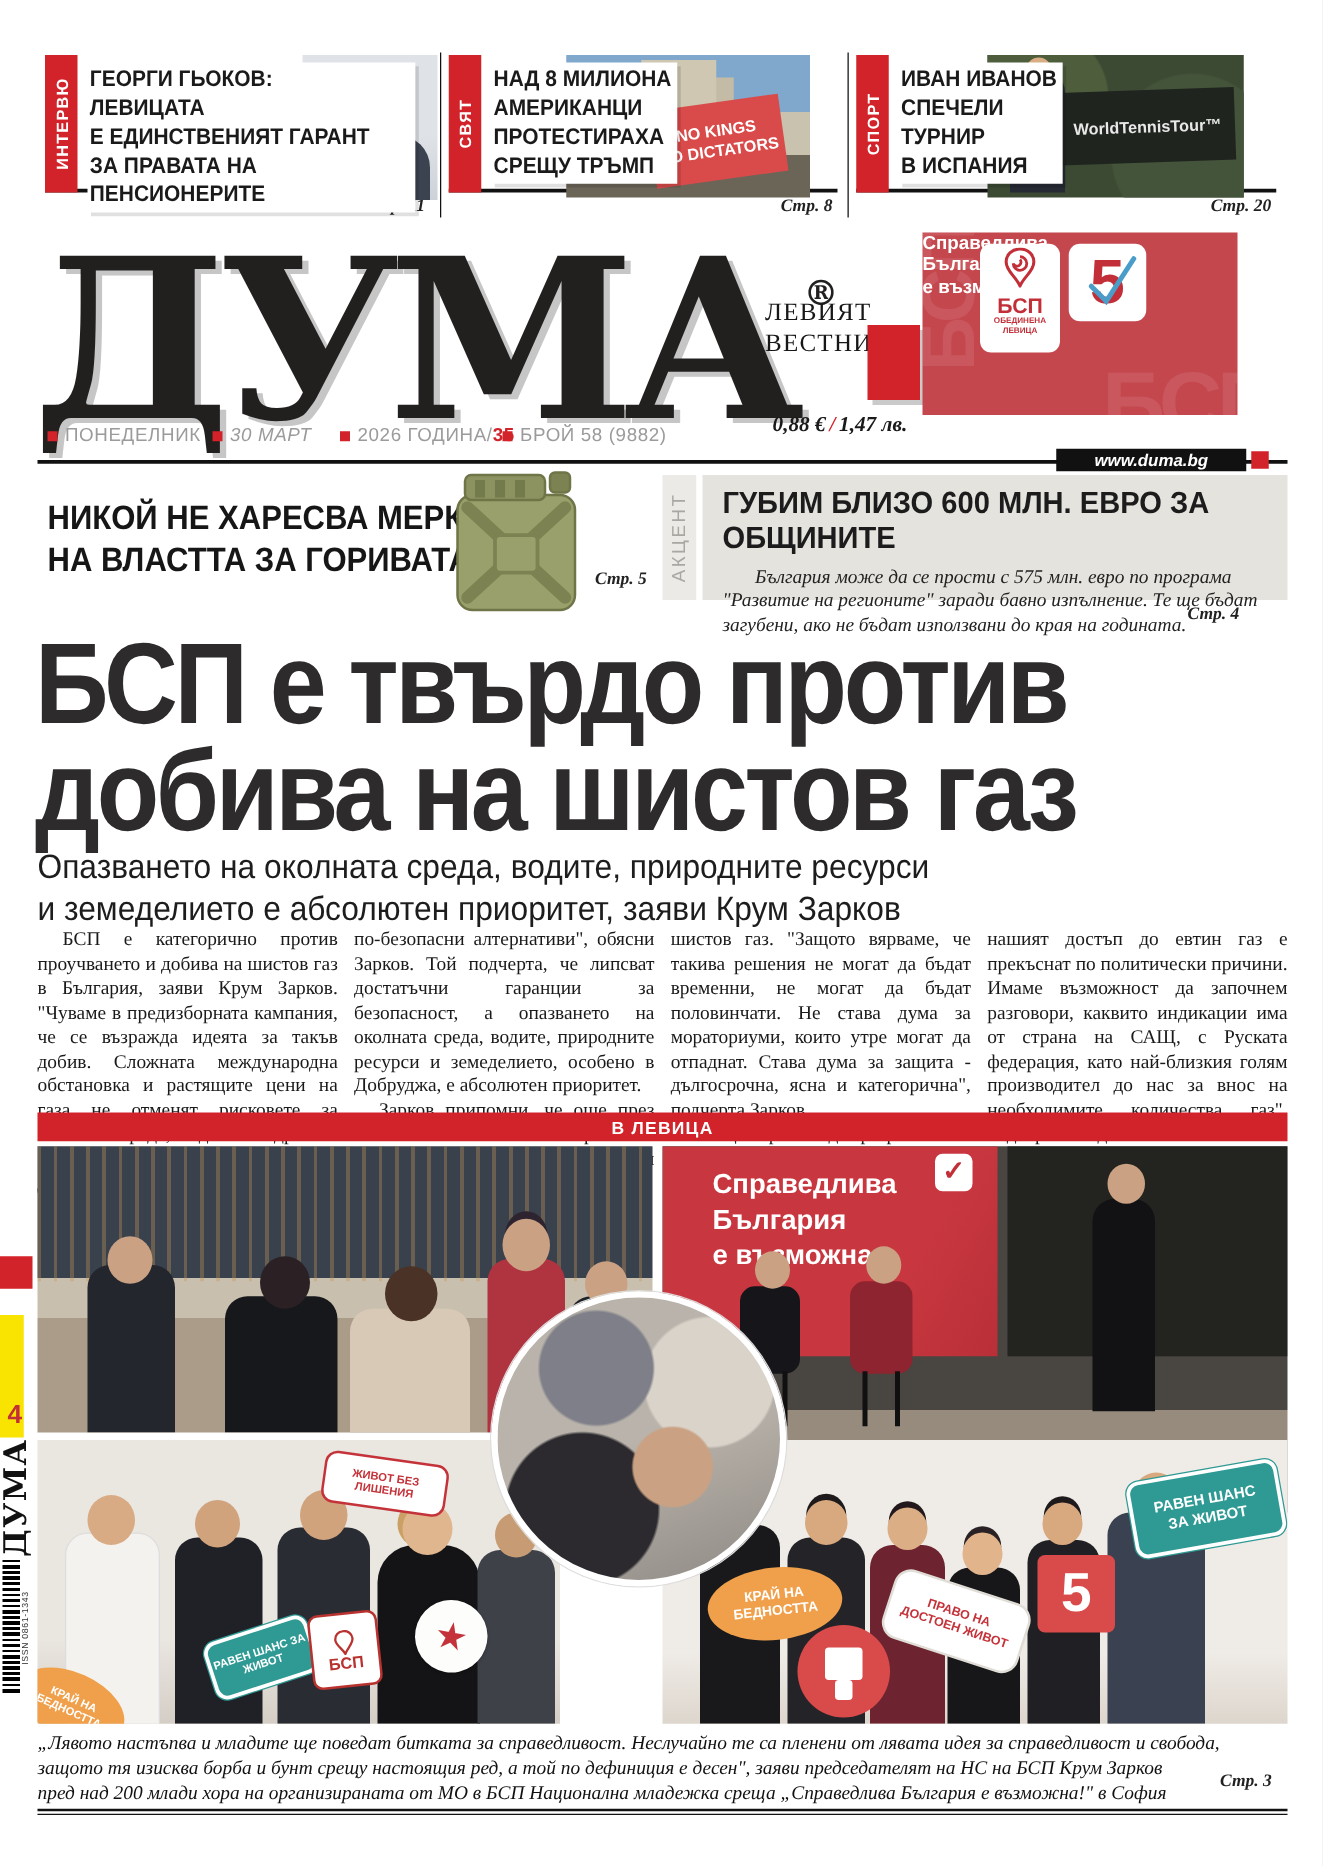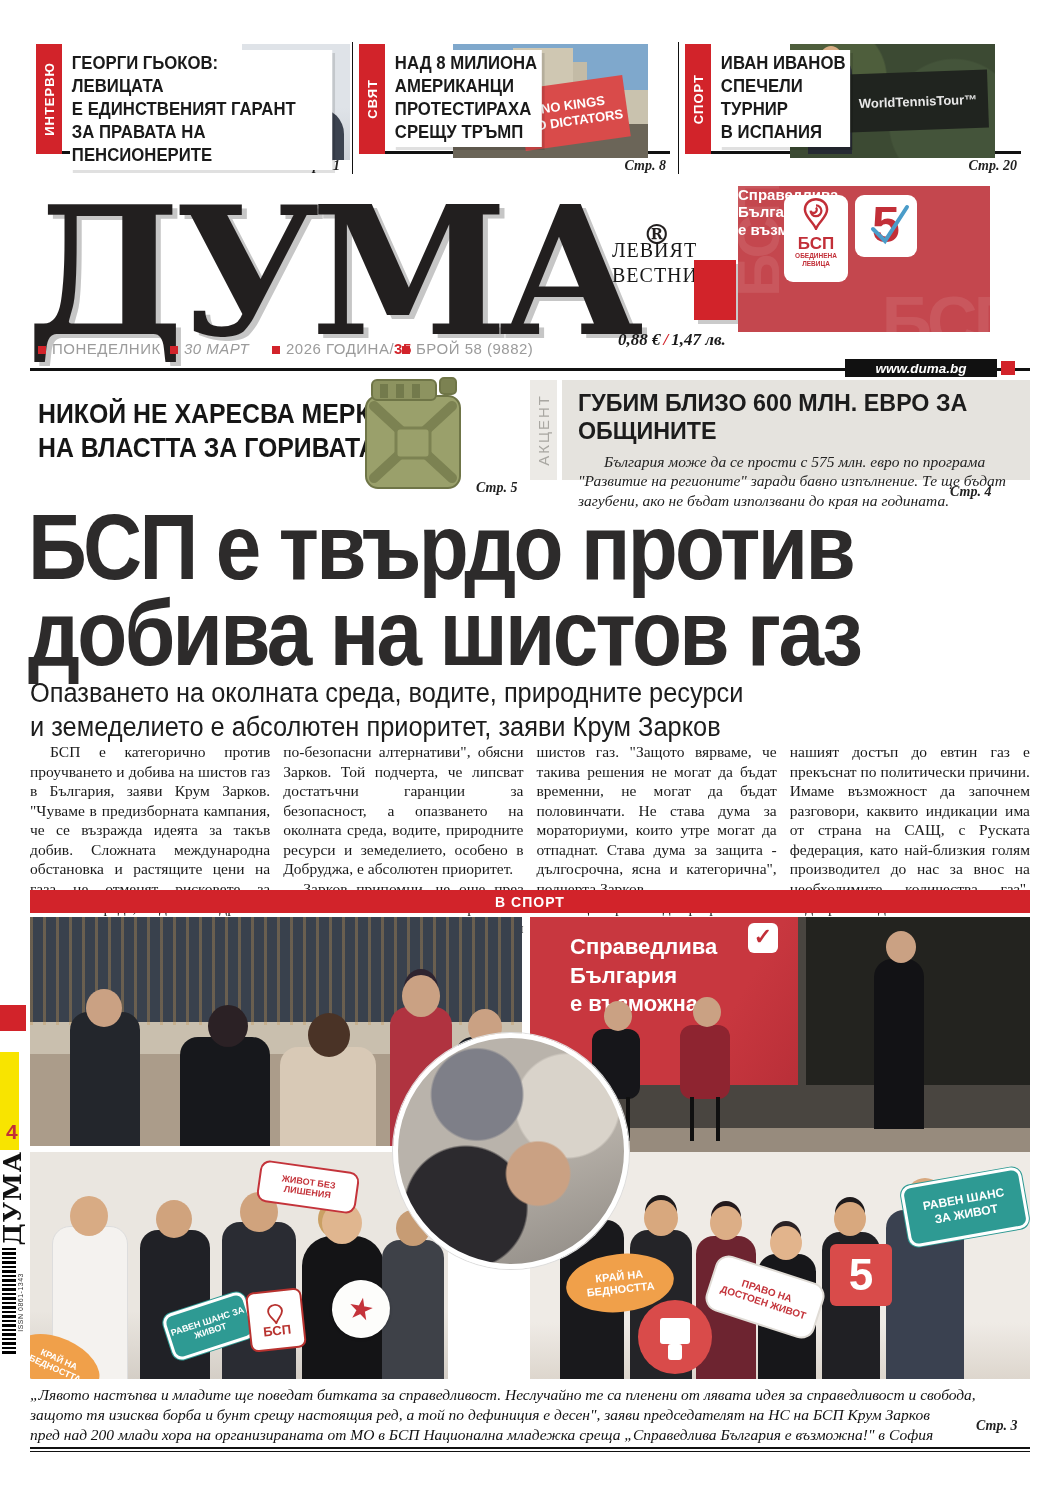--- a/index.html
+++ b/index.html
@@ -75,21 +75,21 @@
   #ad-logo{left:46px;top:9px;width:64px;height:84px;padding-top:3px;}
   #ad-logo .party{color:#c22f38;font-weight:bold;font-size:17px;line-height:1;margin-top:1px;}
   #ad-logo .sub{color:#c22f38;font-weight:bold;font-size:6.5px;line-height:1.2;}
   #ad-five{left:117px;top:9px;width:62px;height:62px;}
   #ad-five .five{color:#c22f38;font-weight:bold;font-size:50px;line-height:60px;}
   #ad-slogan{left:46px;top:100px;color:#fff;font-weight:bold;font-size:15px;line-height:1.15;}
 
   
   #fuel-title{left:38px;top:398px;font-weight:bold;font-size:27px;line-height:1.25;
         transform:scaleX(0.92);transform-origin:0 0;color:#161616;}
-  #fuel-page{left:476px;top:480px;text-align:center;}
+  #fuel-page{left:476px;top:456px;text-align:center;}
   #akcent-label{left:530px;top:380px;width:27px;height:100px;background:#eceae6;
         display:flex;align-items:center;justify-content:center;}
   #akcent-label span{writing-mode:vertical-rl;transform:rotate(180deg);color:#a9a7a2;
         font-size:15px;letter-spacing:2px;}
   #akcent-box{left:562px;top:380px;width:468px;height:100px;background:#e5e3de;padding:9px 16px 0 16px;box-sizing:border-box;}
   #akcent-title{font-weight:bold;font-size:24.5px;transform:scaleX(0.95);transform-origin:0 0;color:#1c1c1c;}
   #akcent-body{margin-top:7px;font-family:"Liberation Serif",serif;font-style:italic;font-size:15.5px;
         line-height:1.25;text-indent:26px;color:#222;}
   #akcent-page{left:950px;top:484px;}
 
@@ -296,21 +296,21 @@
     <div class="col">
         <p>шистов газ. "Защото вярваме, че такива решения не могат да бъдат временни, не могат да бъдат половинчати. Не става дума за мораториуми, които утре могат да отпаднат. Става дума за защита - дългосрочна, ясна и категорична", подчерта Зарков.</p>
         <p class="indent">"Защо трябва да разработваме находища на шистов газ, при положение че</p>
       </div>
     <div class="col">
         <p>нашият достъп до евтин газ е прекъснат по политически причини. Имаме възможност да започнем разговори, каквито индикации има от страна на САЩ, с Руската федерация, като най-близкия голям производител до нас за внос на необходимите количества газ", подчерта водачът на листата в Стара Загора Иван Кръстев.</p>
         <p class="indent"></p>
       </div>
   </div>
 
-  <div id="vkadar-bar" class="abs">В СПОРТ</div>
+  <div id="vkadar-bar" class="abs">В ЛЕВИЦА</div>
 
   <div id="collage" class="abs">
     <div class="photo" id="photoA">
       <div class="slats"></div>
       <div class="fig" style="left:40px;top:95px;width:70px;height:134px;background:#23262c;"></div>
       <div class="head" style="left:56px;top:72px;width:36px;height:38px;background:#caa183;"></div>
       <div class="fig" style="left:150px;top:120px;width:90px;height:109px;background:#17181c;"></div>
       <div class="head" style="left:178px;top:88px;width:40px;height:42px;background:#2b2125;"></div>
       <div class="fig" style="left:250px;top:130px;width:96px;height:99px;background:#d8c9b6;"></div>
       <div class="head" style="left:278px;top:96px;width:42px;height:44px;background:#4a3326;"></div>

